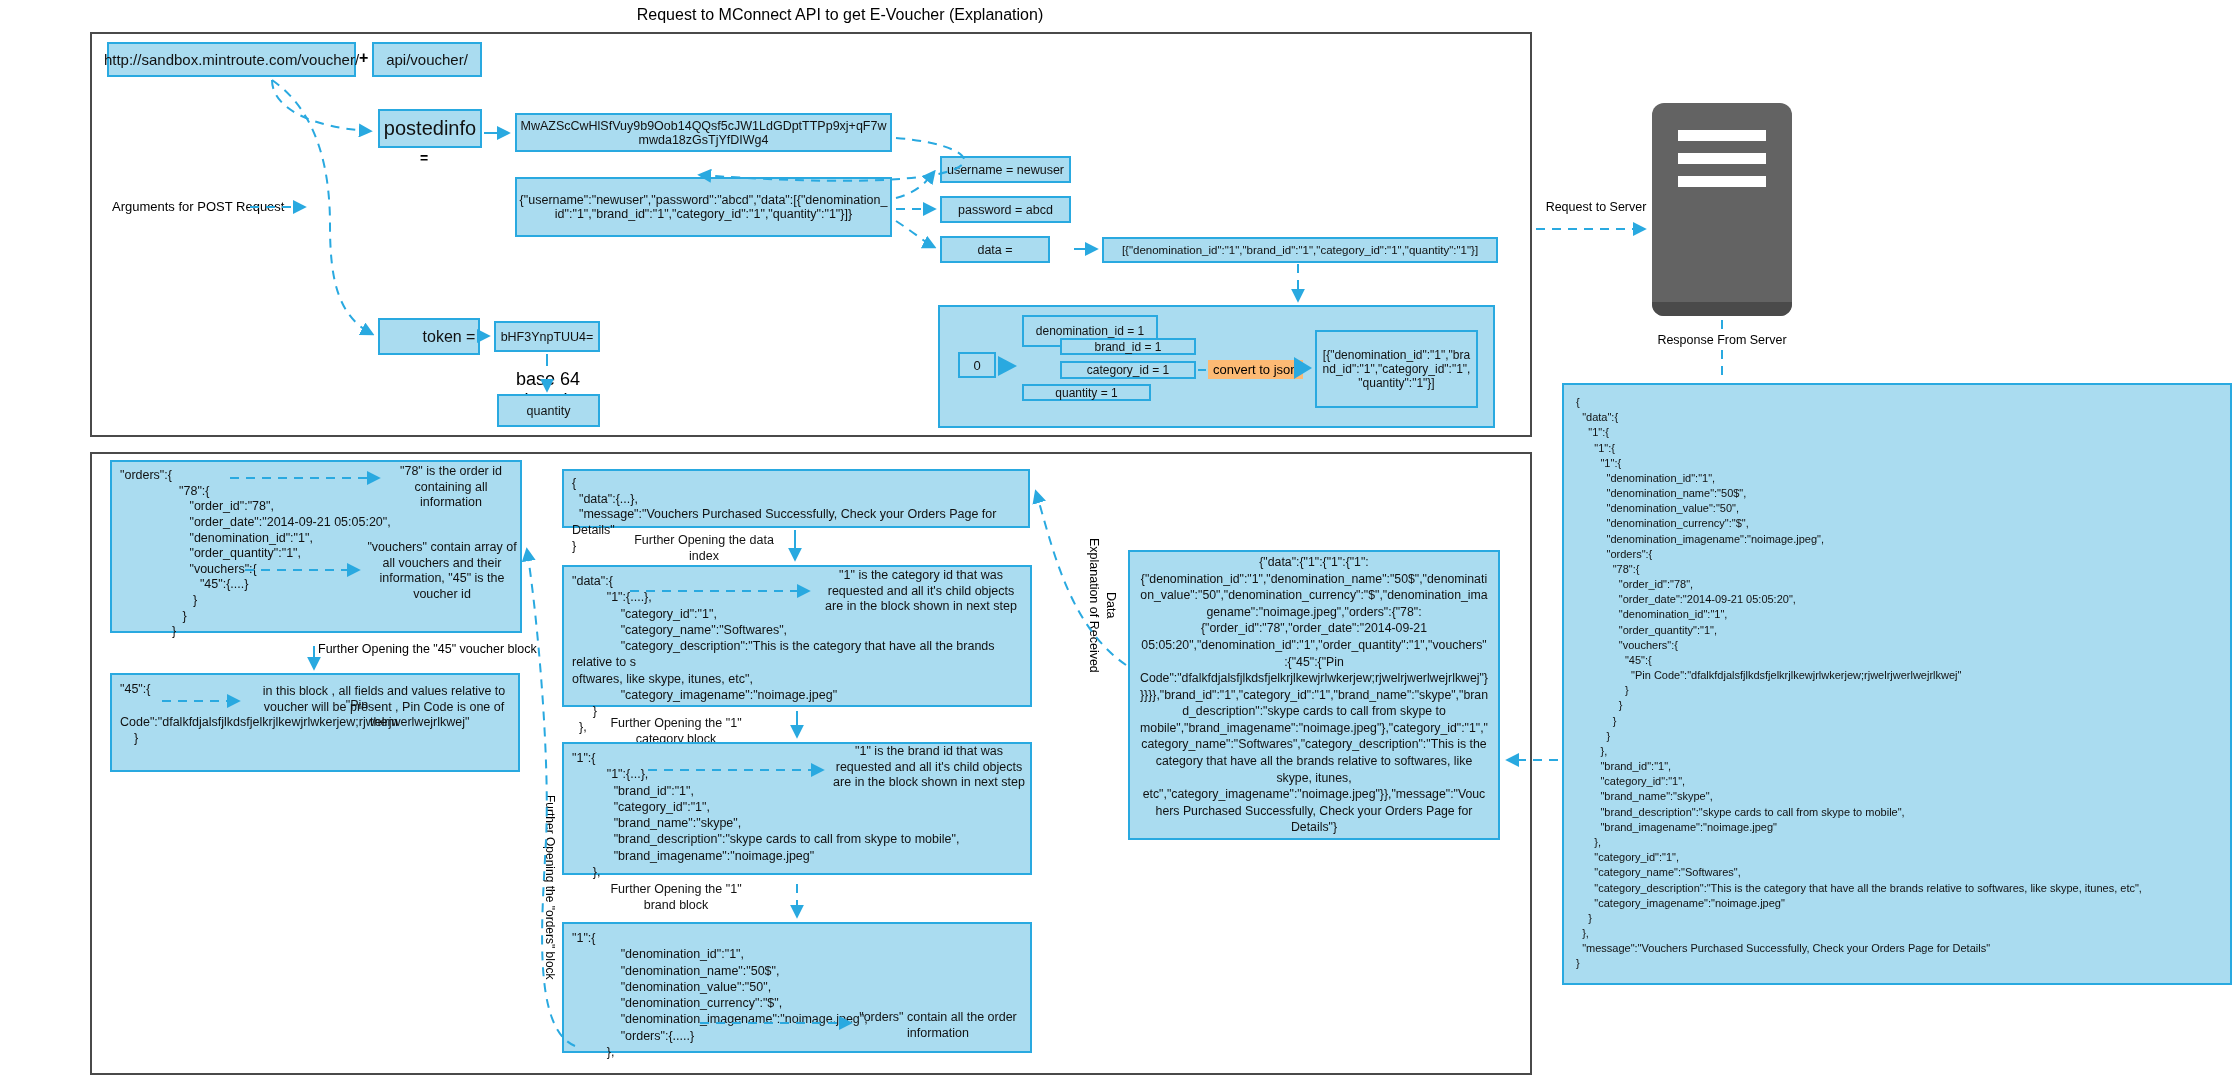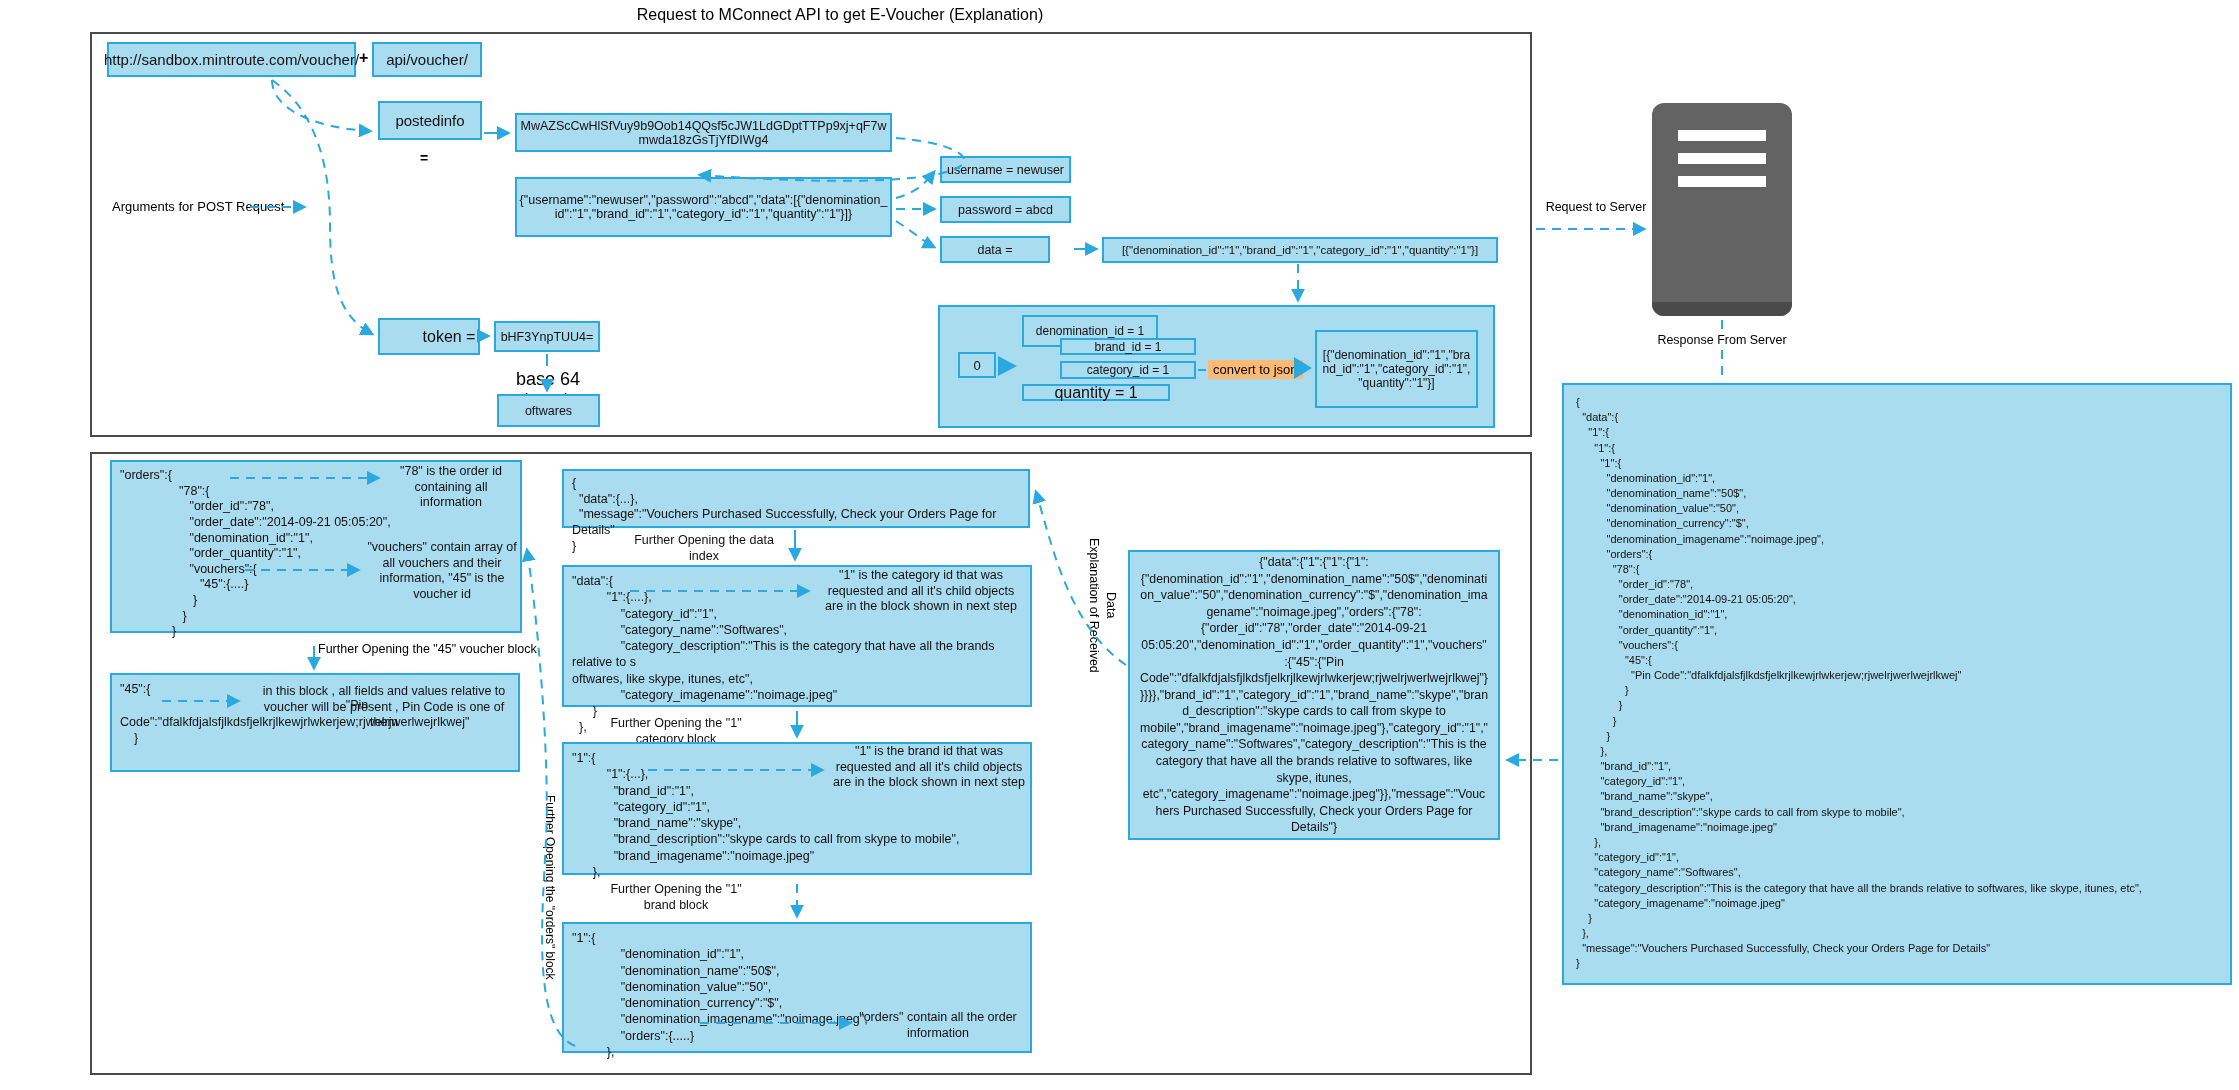--- a/index.html
+++ b/index.html
@@ -26,21 +26,21 @@
   <div class="lbl ctr" style="left:440px;top:6px;width:800px;font-size:16px;">Request to MConnect API to get E-Voucher (Explanation)</div>
 
   <div class="panel" style="left:90px;top:32px;width:1442px;height:405px;"></div>
 
   <div class="bb" style="left:107px;top:42px;width:249px;height:35px;font-size:15px;">http://sandbox.mintroute.com/voucher/</div>
   <div class="lbl" style="left:359px;top:49px;font-size:16px;font-weight:bold;">+</div>
   <div class="bb" style="left:372px;top:42px;width:110px;height:35px;font-size:15px;">api/voucher/</div>
 
   <div class="lbl" style="left:112px;top:199px;font-size:13px;">Arguments for POST Request</div>
 
-  <div class="bb" style="left:378px;top:101px;width:104px;height:39px;font-size:15px;">postedinfo</div>
+  <div class="bb" style="left:378px;top:109px;width:104px;height:39px;font-size:20px;">postedinfo</div>
   <div class="lbl" style="left:420px;top:150px;font-size:14px;font-weight:bold;">=</div>
 
   <div class="lbl ctr" style="left:530px;top:78px;width:250px;font-size:11px;margin-top:48px;">Encrypted String</div>
   <div class="bb" style="left:515px;top:113px;width:377px;height:39px;font-size:12.5px;">
     <pre class="pre ctr">MwAZScCwHlSfVuy9b9Oob14QQsf5cJW1LdGDptTTPp9xj+qF7w
 mwda18zGsTjYfDIWg4</pre>
   </div>
 
   <div class="bb" style="left:515px;top:177px;width:377px;height:60px;font-size:12.5px;">
     <pre class="pre ctr">{"username":"newuser","password":"abcd","data":[{"denomination_
@@ -49,31 +49,31 @@
 
   <div class="bb" style="left:940px;top:156px;width:131px;height:27px;font-size:12.5px;">username = newuser</div>
   <div class="bb" style="left:940px;top:196px;width:131px;height:27px;font-size:12.5px;">password = abcd</div>
   <div class="bb" style="left:940px;top:236px;width:110px;height:27px;font-size:12.5px;">data =</div>
   <div class="bb" style="left:1102px;top:237px;width:396px;height:26px;font-size:11.5px;">[{"denomination_id":"1","brand_id":"1","category_id":"1","quantity":"1"}]</div>
 
   <div class="bb" style="left:938px;top:305px;width:557px;height:123px;"></div>
   <div class="bb" style="left:1022px;top:315px;width:136px;height:32px;font-size:12px;">denomination_id = 1</div>
   <div class="bb" style="left:1060px;top:338px;width:136px;height:17px;font-size:12px;">brand_id = 1</div>
   <div class="bb" style="left:1060px;top:361px;width:136px;height:18px;font-size:12px;">category_id = 1</div>
-  <div class="bb" style="left:1022px;top:384px;width:148px;height:17px;font-size:16px;">quantity = 1</div>
+  <div class="bb" style="left:1022px;top:384px;width:129px;height:17px;font-size:12px;">quantity = 1</div>
   <div class="bb" style="left:958px;top:352px;width:38px;height:26px;font-size:13px;">0</div>
   <div class="lbl" style="left:1208px;top:360px;background:#fdba74;padding:2px 5px;font-size:13px;">convert to json</div>
   <div class="bb" style="left:1315px;top:330px;width:163px;height:78px;font-size:12px;padding:4px;">
     <pre class="pre ctr" style="overflow-wrap:anywhere;width:150px;">[{"denomination_id":"1","brand_id":"1","category_id":"1", "quantity":"1"}]</pre>
   </div>
 
   <div class="bb" style="left:378px;top:318px;width:102px;height:37px;font-size:16px;padding-left:40px;">token =</div>
   <div class="bb" style="left:494px;top:321px;width:106px;height:31px;font-size:12.5px;">bHF3YnpTUU4=</div>
   <div class="lbl ctr" style="left:492px;top:369px;width:112px;font-size:18px;">base 64 decode</div>
-  <div class="bb" style="left:497px;top:394px;width:103px;height:33px;font-size:12.5px;">oftwares</div>
+  <div class="bb" style="left:497px;top:394px;width:103px;height:33px;font-size:12.5px;">quantity</div>
 
   <div class="lbl ctr" style="left:1652px;top:86px;width:142px;font-size:15px;margin-top:45px;">MConnect API Server</div>
   <div style="position:absolute;left:1652px;top:103px;width:140px;height:213px;background:#636363;border-radius:12px;">
     <div style="position:absolute;left:26px;top:27px;width:88px;height:11px;background:#fff;"></div>
     <div style="position:absolute;left:26px;top:50px;width:88px;height:11px;background:#fff;"></div>
     <div style="position:absolute;left:26px;top:73px;width:88px;height:11px;background:#fff;"></div>
     <div style="position:absolute;left:0;bottom:0;width:140px;height:14px;background:#4a4a4a;border-radius:0 0 12px 12px;"></div>
   </div>
   <div class="lbl ctr" style="left:1540px;top:200px;width:112px;font-size:12.5px;">Request to Server</div>
   <div class="lbl ctr" style="left:1646px;top:333px;width:152px;font-size:12.5px;">Response From Server</div>

